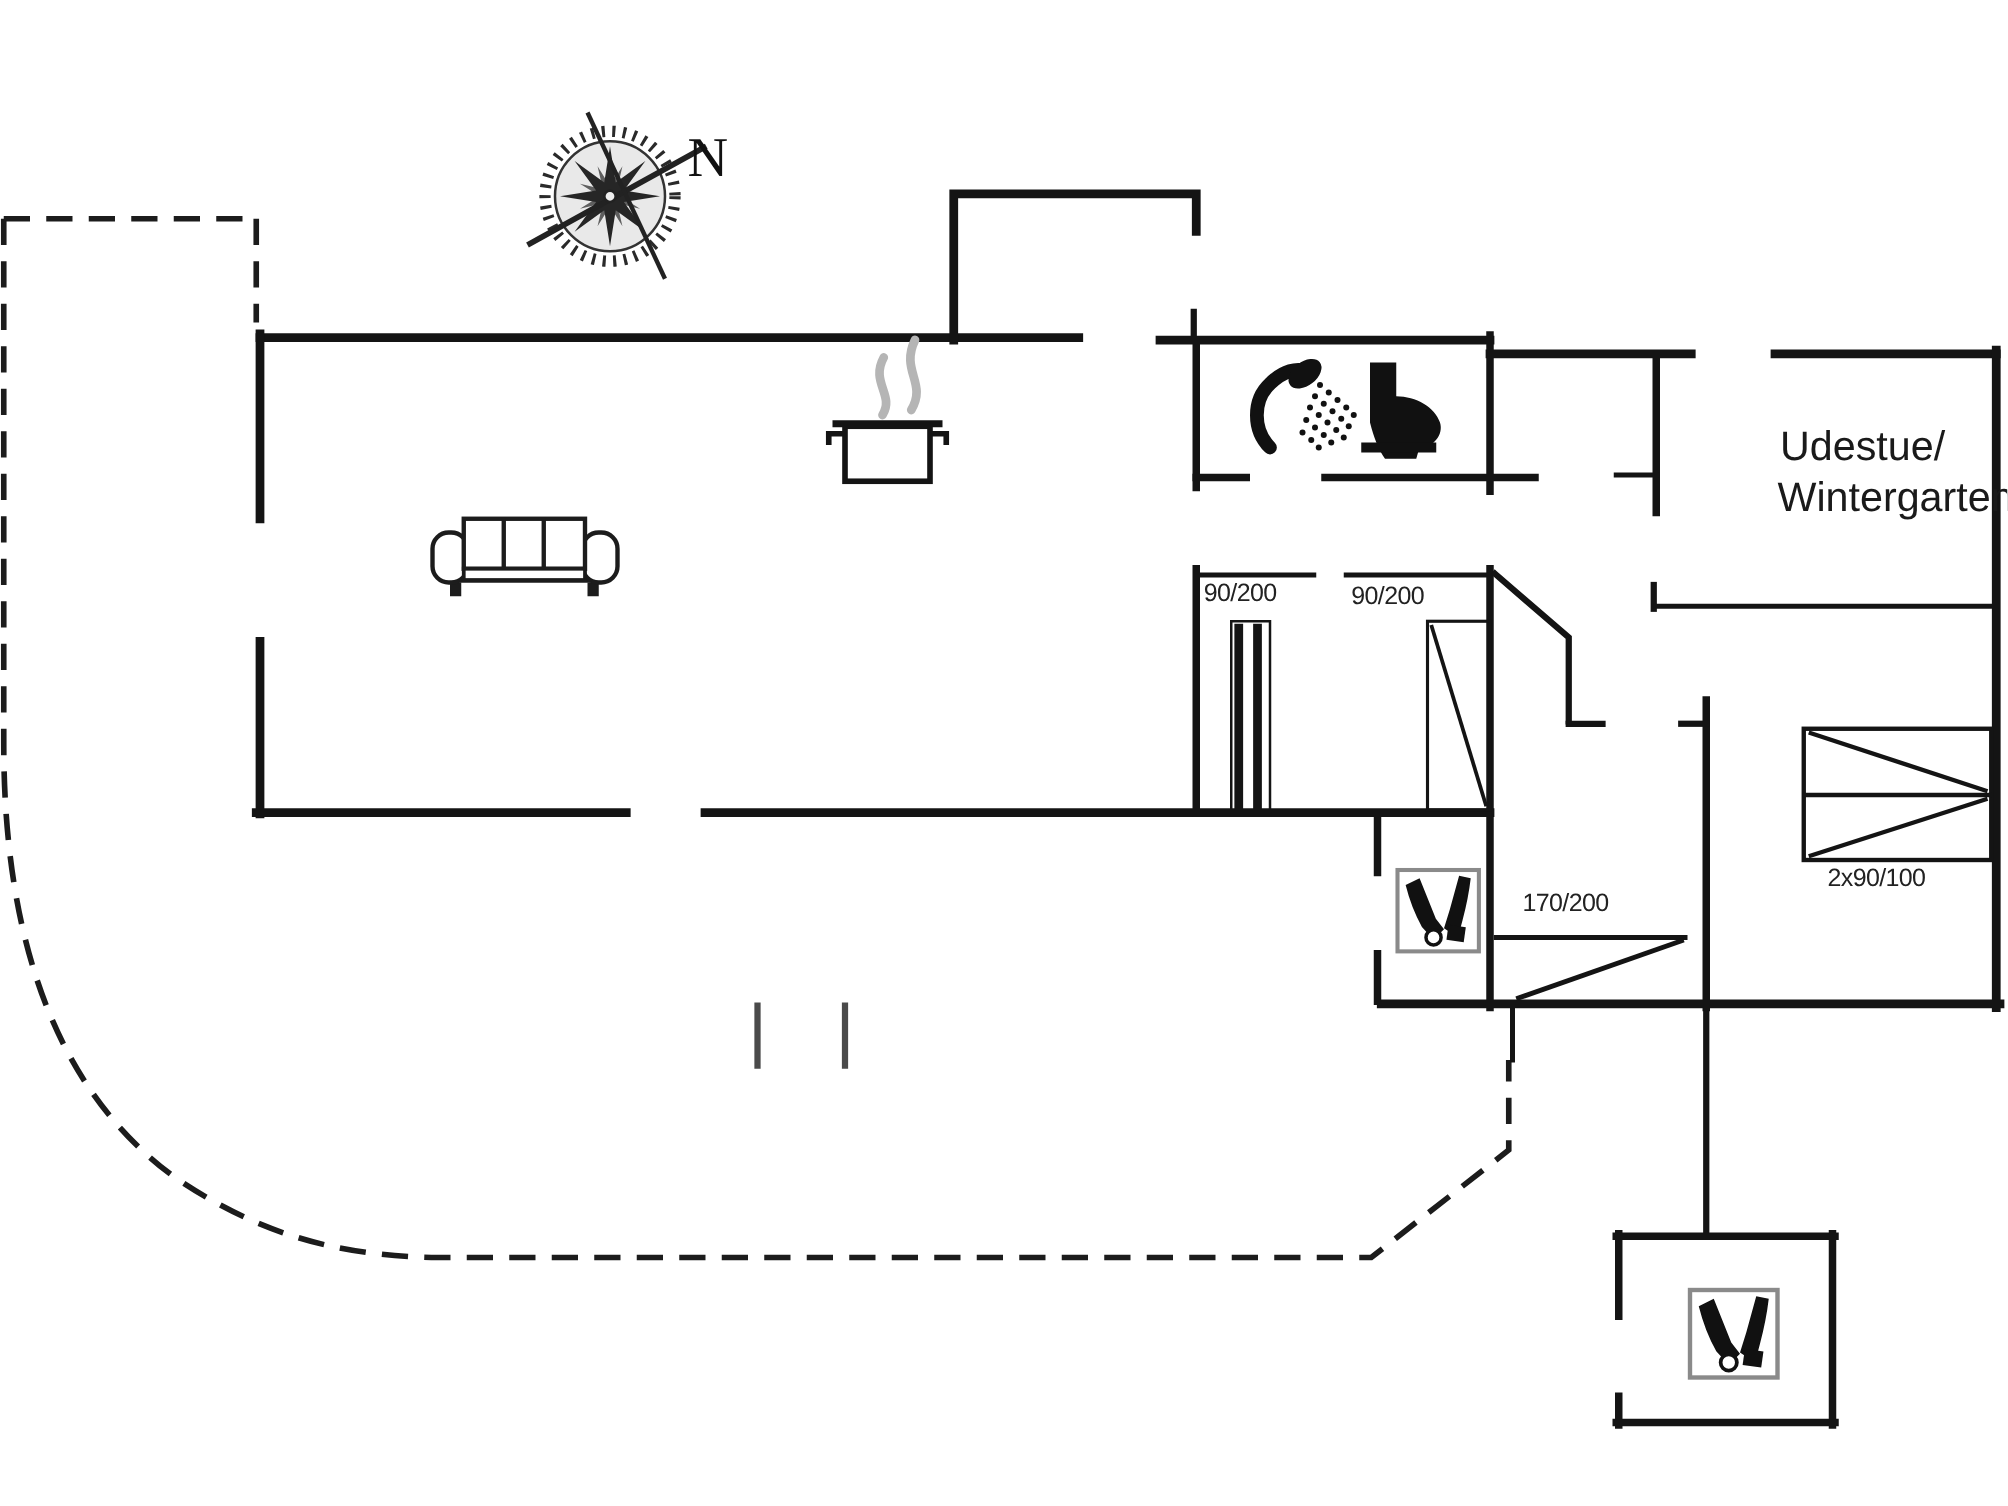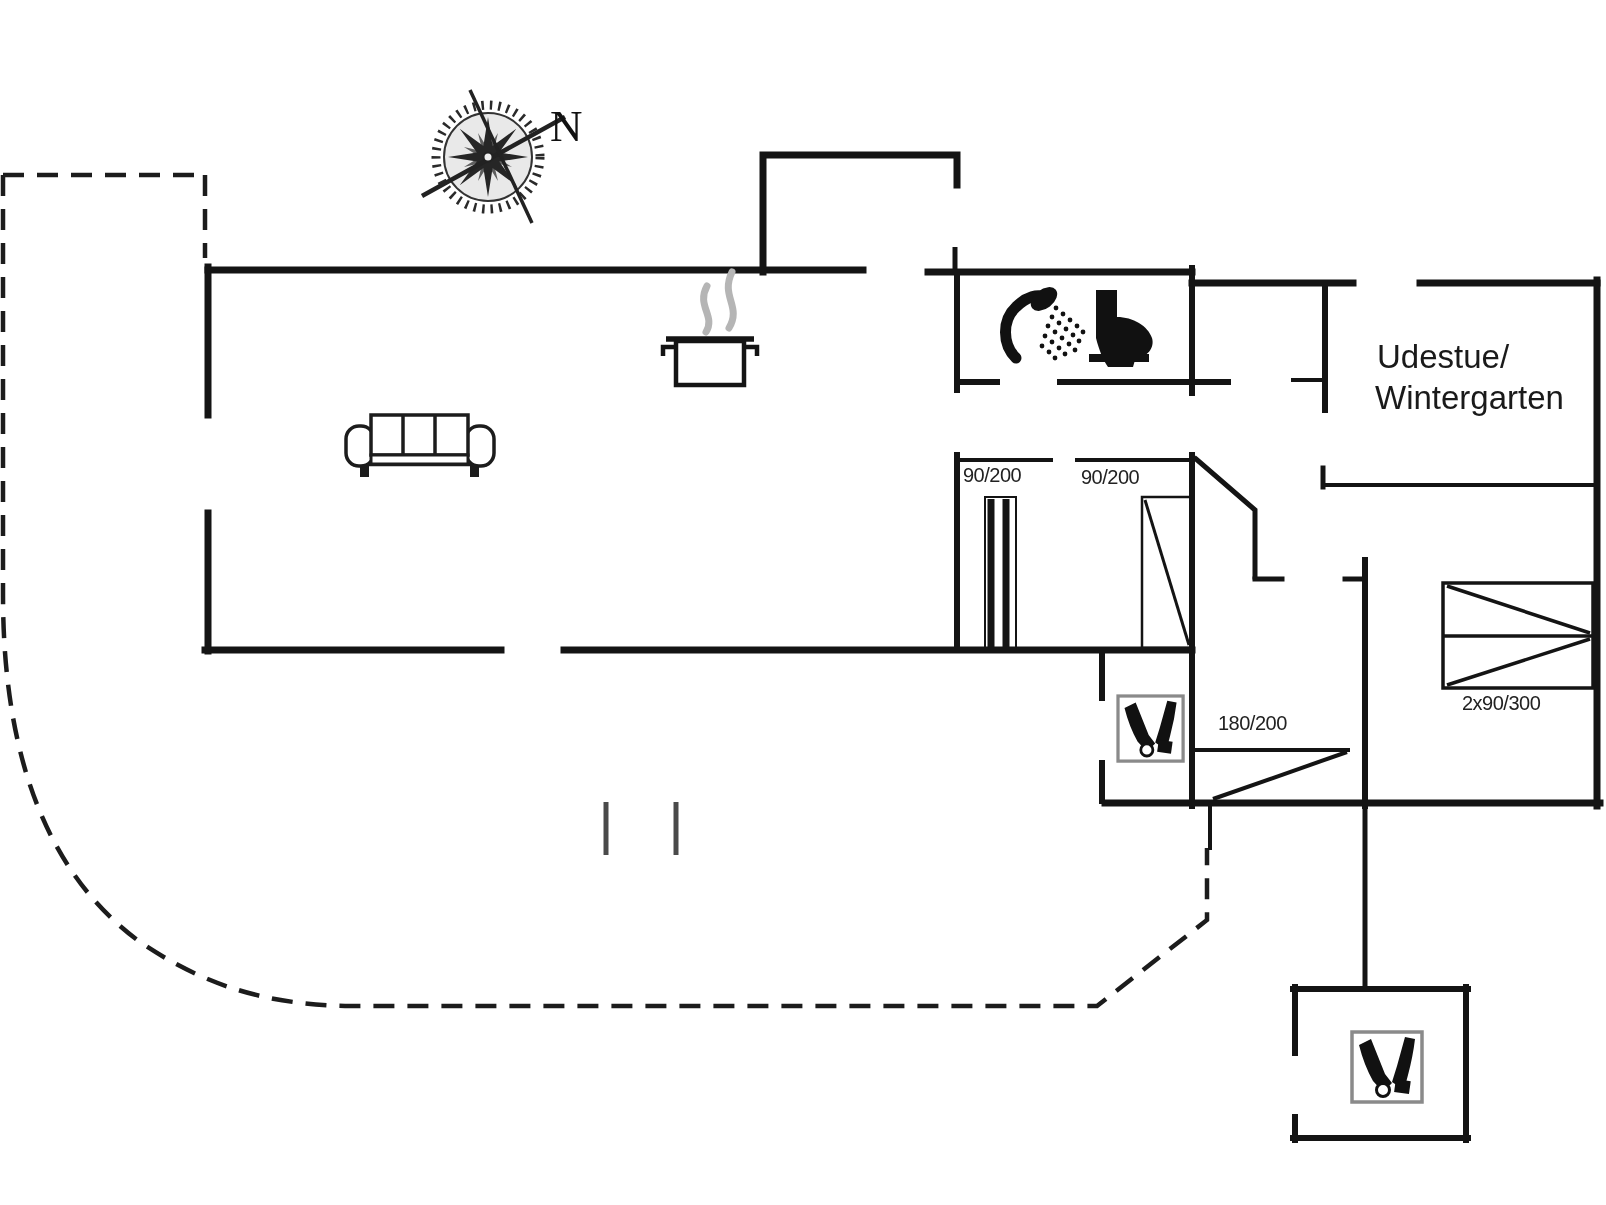--- a/index.html
+++ b/index.html
@@ -1,21 +1,21 @@
 <!DOCTYPE html>
 <html><head>
 <meta charset="utf-8">
 <style>
   html,body{margin:0;padding:0;background:#ffffff;}
   #stage{position:relative;width:1606px;height:1205px;background:#ffffff;overflow:hidden;
          font-family:"Liberation Sans", sans-serif;}
   #plan-svg{position:absolute;left:0;top:0;}
   .lbl{position:absolute;color:#1c1c1c;white-space:nowrap;}
   .dim{font-size:20px;letter-spacing:-0.5px;color:#222;}
-  .room{font-size:33px;line-height:41px;color:#1a1a1a;}
+  .room{font-size:33px;line-height:41px;color:#1a1a1a;margin-left:47px;}
   .north{font-family:"Liberation Serif", serif;font-size:45px;color:#111;}
 </style>
 </head>
 <body>
 
 <div id="stage">
 
   <svg id="plan-svg" width="1606" height="1205" viewBox="0 0 1606 1205">
 
     <defs>
@@ -182,21 +182,21 @@
       <circle cx="488" cy="157" r="4.5" fill="#eee" stroke="#222" stroke-width="2"></circle>
     </g>
   </svg>
 
   <span class="lbl north" style="left:550px;top:100px;">N</span>
 
   <span class="lbl dim" style="left:963px;top:464px;">90/200</span>
 
   <span class="lbl dim" style="left:1081px;top:466px;">90/200</span>
 
-  <span class="lbl dim" style="left:1218px;top:712px;">180/200</span>
-
-  <span class="lbl dim" style="left:1462px;top:692px;">2x90/300</span>
+  <span class="lbl dim" style="left:1218px;top:712px;">170/200</span>
+
+  <span class="lbl dim" style="left:1462px;top:692px;">2x90/100</span>
 
   <span class="lbl room" style="left:1377px;top:336px;">Udestue/</span>
 
   <span class="lbl room" style="left:1375px;top:377px;">Wintergarten</span>
 
 </div>
 
 </body></html>

